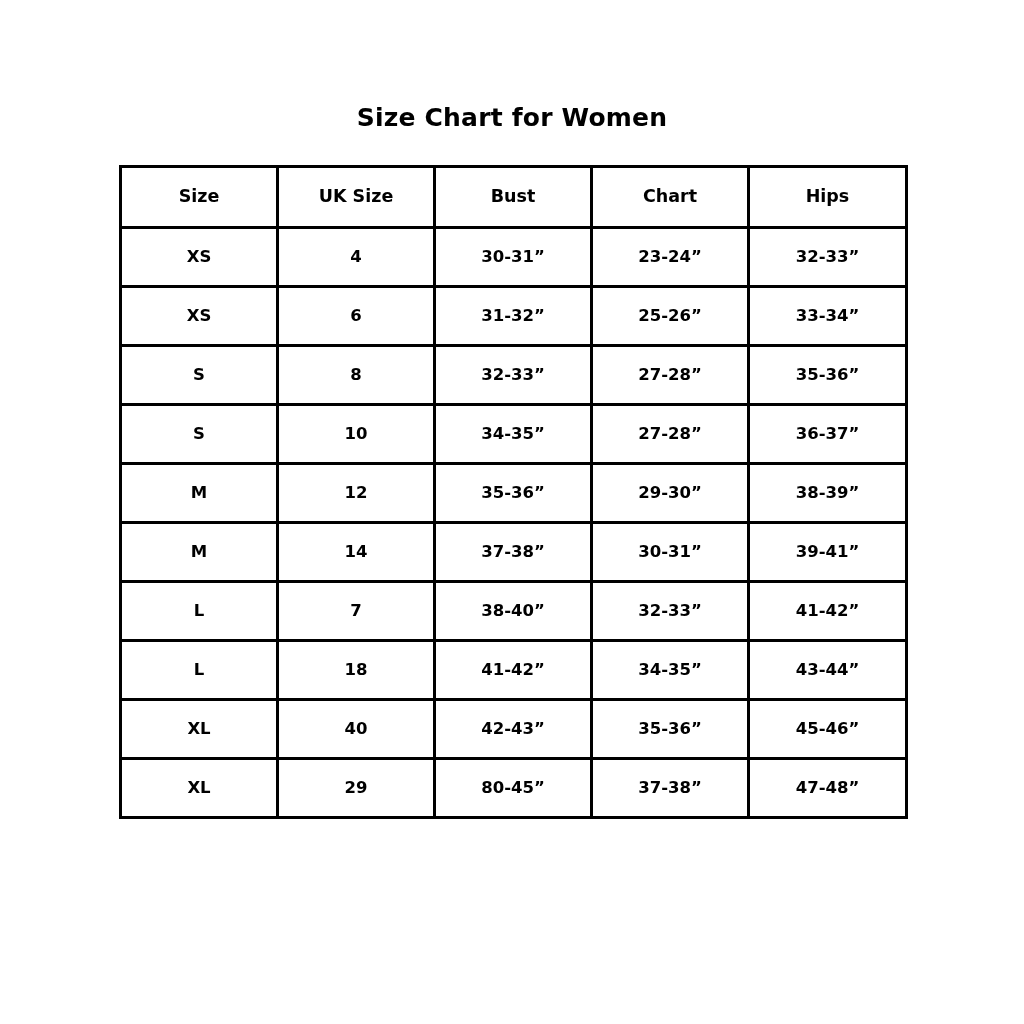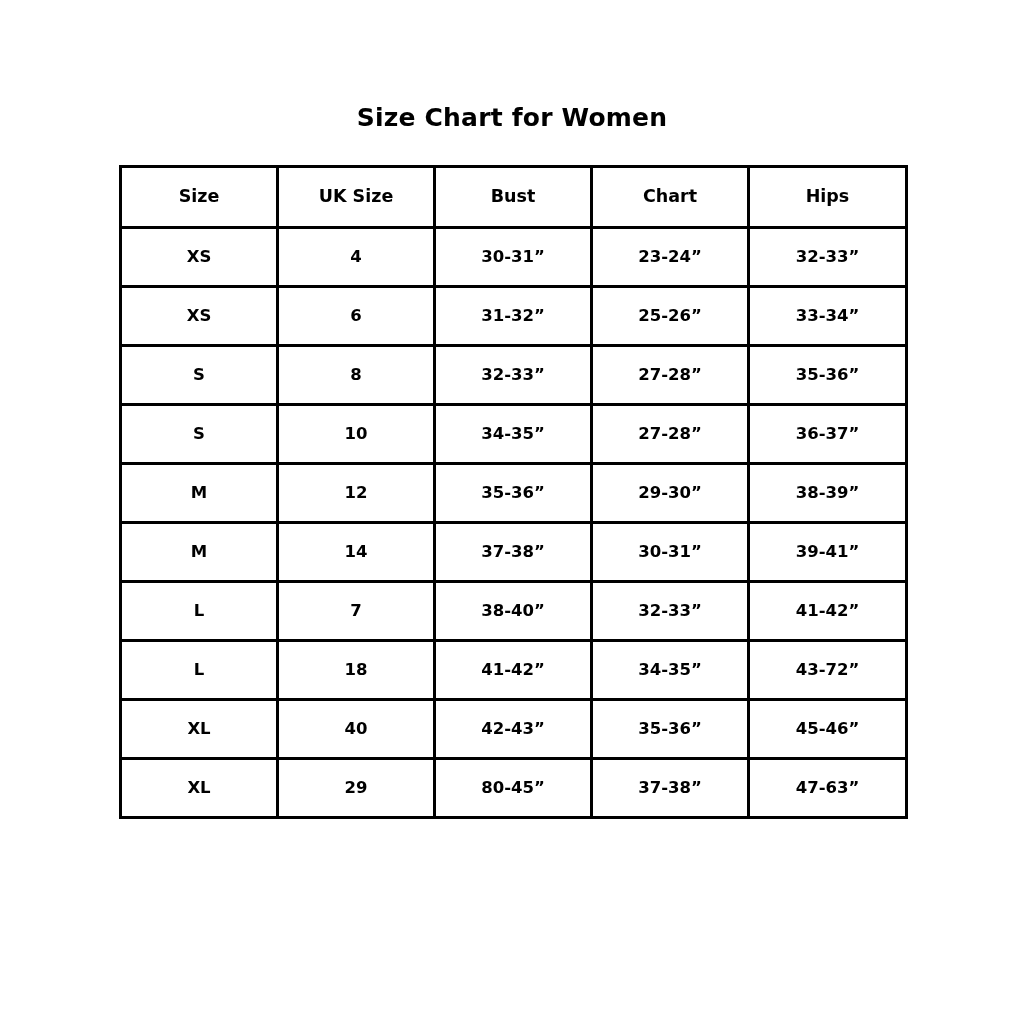--- a/index.html
+++ b/index.html
@@ -134,33 +134,33 @@
           <td>7</td>
           <td>38-40”</td>
           <td>32-33”</td>
           <td>41-42”</td>
         </tr>
         <tr>
           <td>L</td>
           <td>18</td>
           <td>41-42”</td>
           <td>34-35”</td>
-          <td>43-72”</td>
+          <td>43-44”</td>
         </tr>
         <tr>
           <td>XL</td>
           <td>40</td>
           <td>42-43”</td>
           <td>35-36”</td>
           <td>45-46”</td>
         </tr>
         <tr>
           <td>XL</td>
           <td>29</td>
           <td>80-45”</td>
           <td>37-38”</td>
-          <td>47-63”</td>
+          <td>47-48”</td>
         </tr>
       </tbody>
     </table>
   </div>
 
 </div>
 
 </body></html>

